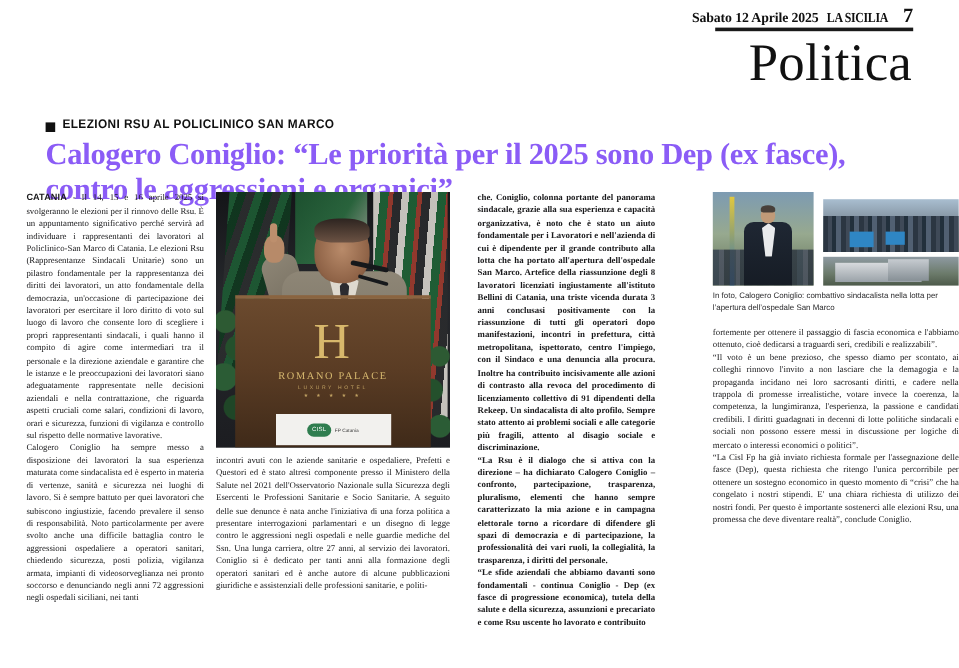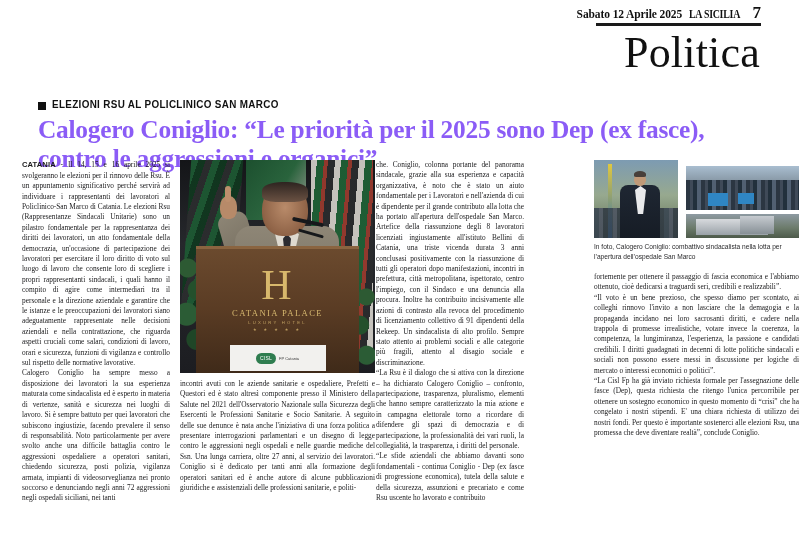--- a/index.html
+++ b/index.html
@@ -135,21 +135,21 @@
     text-align: justify;
     color: #1a1a1c;
     hyphens: auto;
     -webkit-hyphens: auto;
   }
   .col p { margin: 0; text-indent: 0; }
   .col p + p { margin-top: 0px; }
 
   #col1 { left: 0px; }
   #col2 { left: 158px; }
-  #col3 { left: 354px; }
+  #col3 { left: 376px; font-weight: bold; }
   #col4 { left: 572px; width: 205px; }
 
   .dropcap-city {
     font-family: "Liberation Sans", sans-serif;
     font-weight: bold;
     font-size: 7.6px;
     letter-spacing: 0.1px;
   }
 
   
@@ -412,21 +412,21 @@
       <div class="pm-tie"></div>
       <div class="pm-head"></div>
       <div class="pm-hair"></div>
       <div class="pm-mic"></div>
       <div class="pm-mic2"></div>
       <div class="pm-plant"></div>
       <div class="pm-plantR"></div>
       <div class="pm-podium">
         <div class="pm-podium-plate">
           <div class="pm-logo-h">H</div>
-          <div class="pm-logo-name">CATANIA PALACE</div>
+          <div class="pm-logo-name">ROMANO PALACE</div>
           <div class="pm-logo-sub">LUXURY HOTEL</div>
           <div class="pm-logo-stars">★ ★ ★ ★ ★</div>
         </div>
         <div class="pm-sign">
           <span class="pm-sign-badge">CISL</span>
           <span class="pm-sign-txt">FP
 Catania</span>
         </div>
       </div>
     </div>

